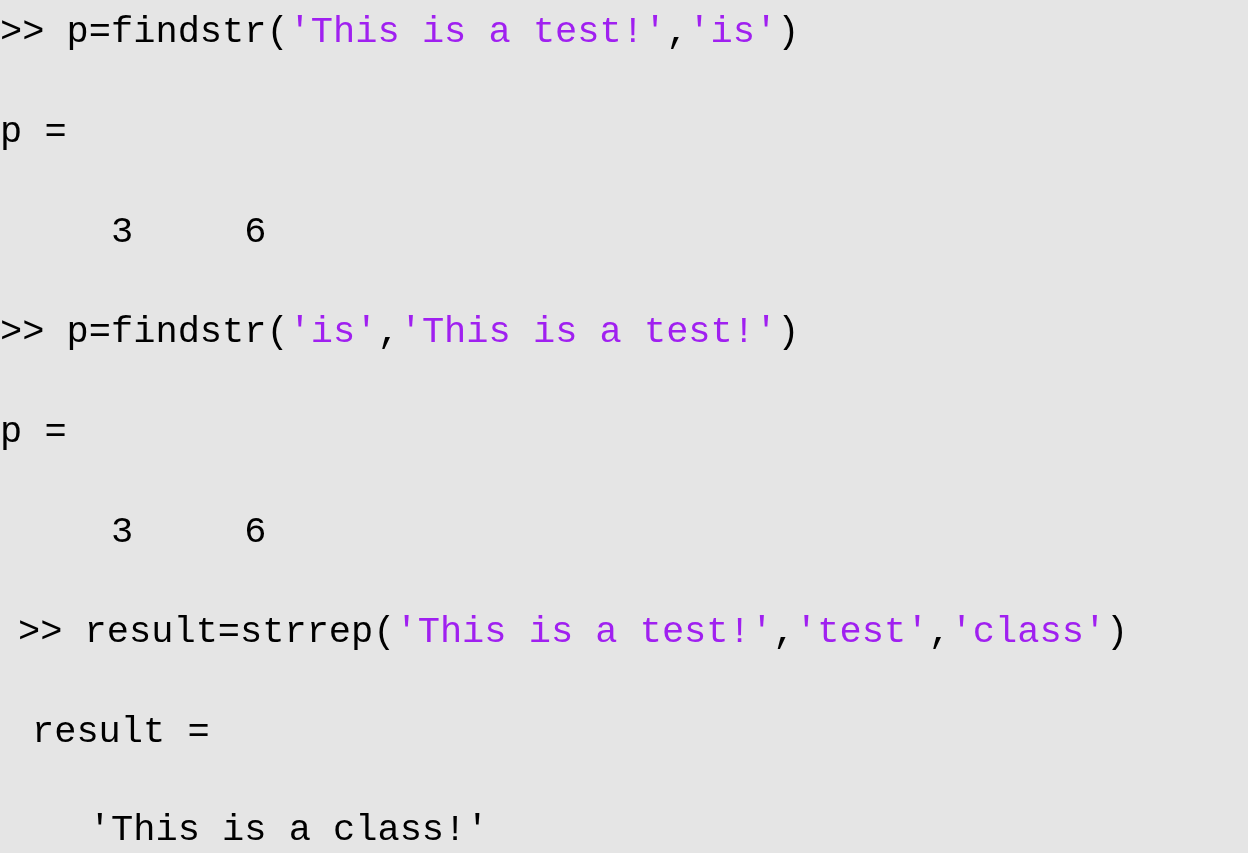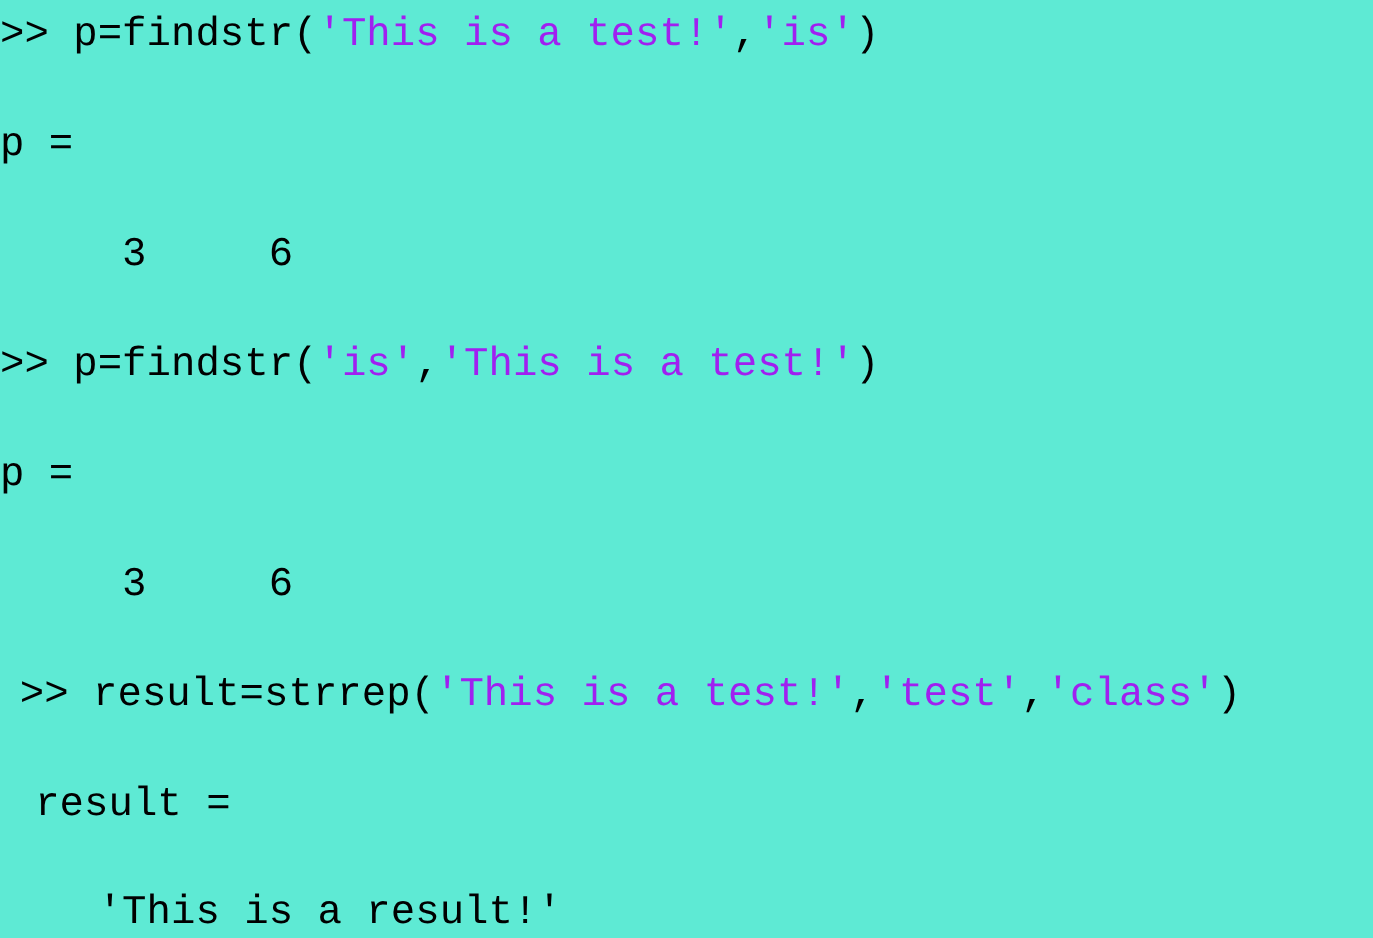--- a/index.html
+++ b/index.html
@@ -10,21 +10,21 @@
   body {
     width: 1248px;
     height: 853px;
     overflow: hidden;
     font-family: "Liberation Mono", "DejaVu Sans Mono", monospace;
   }
   #console {
     position: relative;
     width: 1248px;
     height: 853px;
-    background: #5eead4;
+    background: #e5e5e5;
   }
   .line {
     position: absolute;
     left: 0;
     width: 1248px;
     font-size: 37px;
     line-height: 44px;
     letter-spacing: 0px;
     white-space: pre;
     color: #000000;
@@ -41,14 +41,14 @@
 
 <div id="console">
     <div class="line" style="top: 10px;"><span class="tok-plain">&gt;&gt; p=findstr(</span><span class="tok-string">'This is a test!'</span><span class="tok-punct">,</span><span class="tok-string">'is'</span><span class="tok-plain">)</span></div>
     <div class="line" style="top: 110px;"><span class="tok-plain">p =</span></div>
     <div class="line" style="top: 210px;"><span class="tok-num">     3     6</span></div>
     <div class="line" style="top: 310px;"><span class="tok-plain">&gt;&gt; p=findstr(</span><span class="tok-string">'is'</span><span class="tok-punct">,</span><span class="tok-string">'This is a test!'</span><span class="tok-plain">)</span></div>
     <div class="line" style="top: 410px;"><span class="tok-plain">p =</span></div>
     <div class="line" style="top: 510px;"><span class="tok-num">     3     6</span></div>
     <div class="line" style="top: 610px; padding-left: 18px;"><span class="tok-plain">&gt;&gt; result=strrep(</span><span class="tok-string">'This is a test!'</span><span class="tok-punct">,</span><span class="tok-string">'test'</span><span class="tok-punct">,</span><span class="tok-string">'class'</span><span class="tok-plain">)</span></div>
     <div class="line" style="top: 710px; margin-left: 32px;"><span class="tok-plain">result =</span></div>
-    <div class="line" style="top: 808px;"><span class="tok-plain">    'This is a result!'</span></div>
+    <div class="line" style="top: 808px;"><span class="tok-plain">    'This is a class!'</span></div>
   </div>
 
 </body></html>

